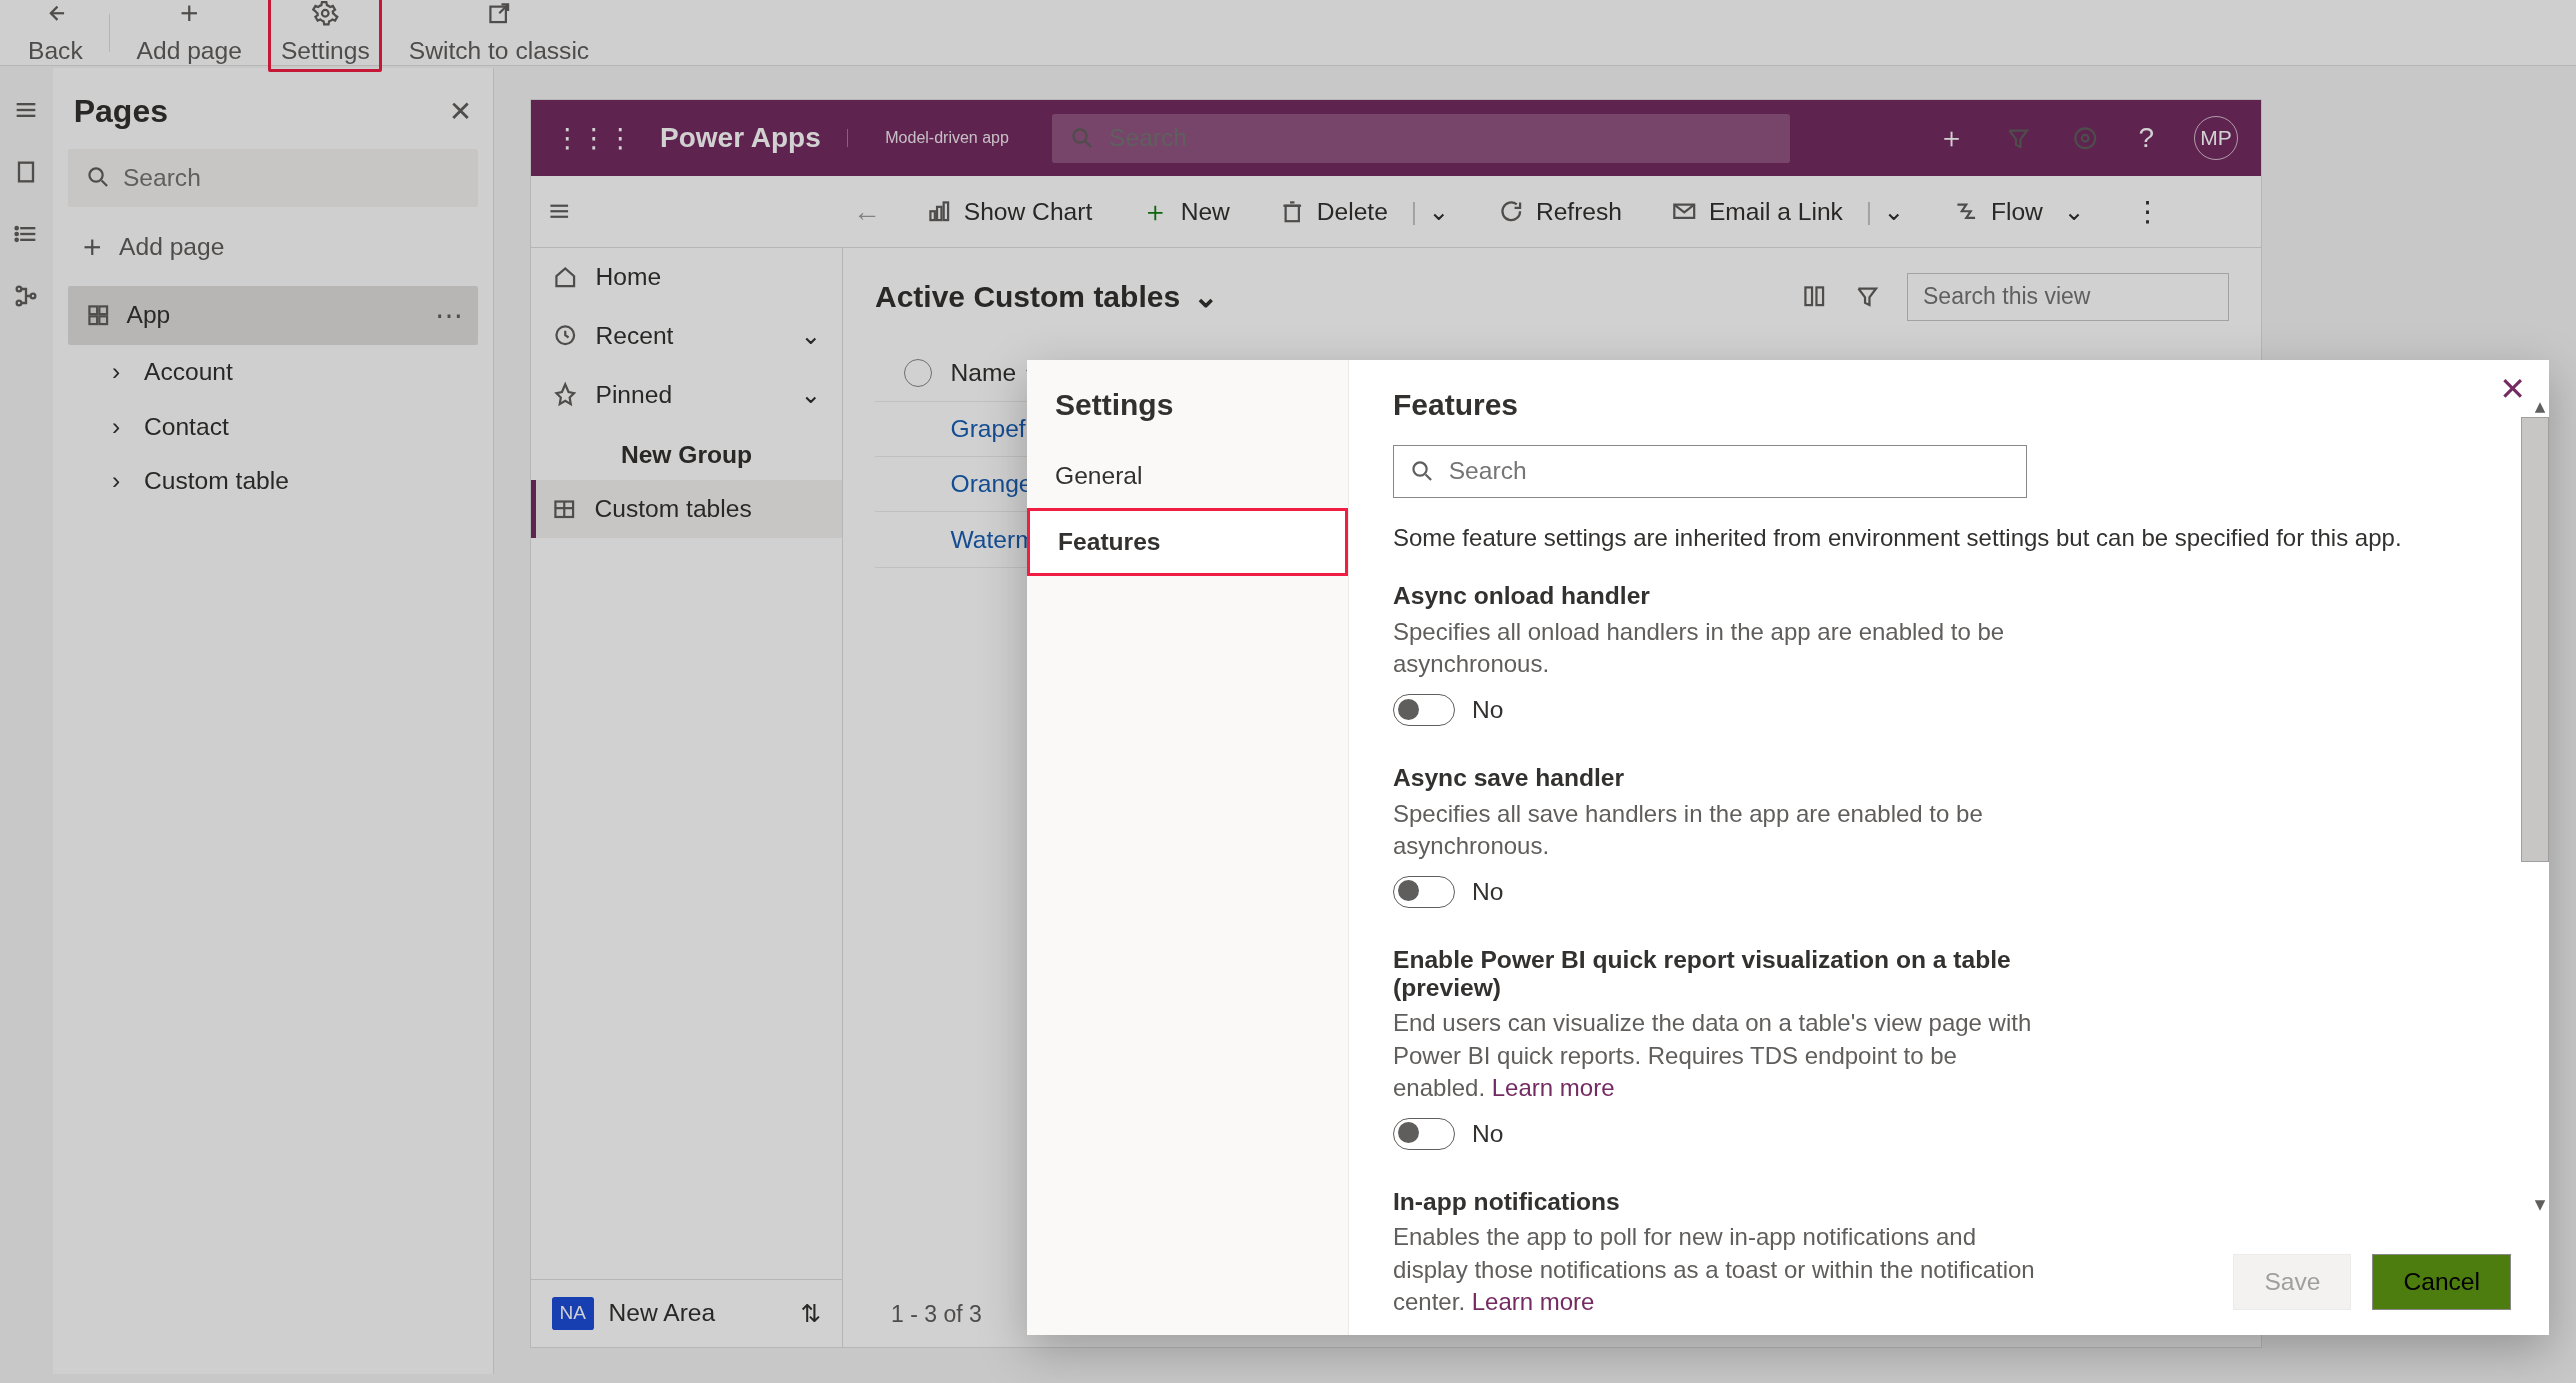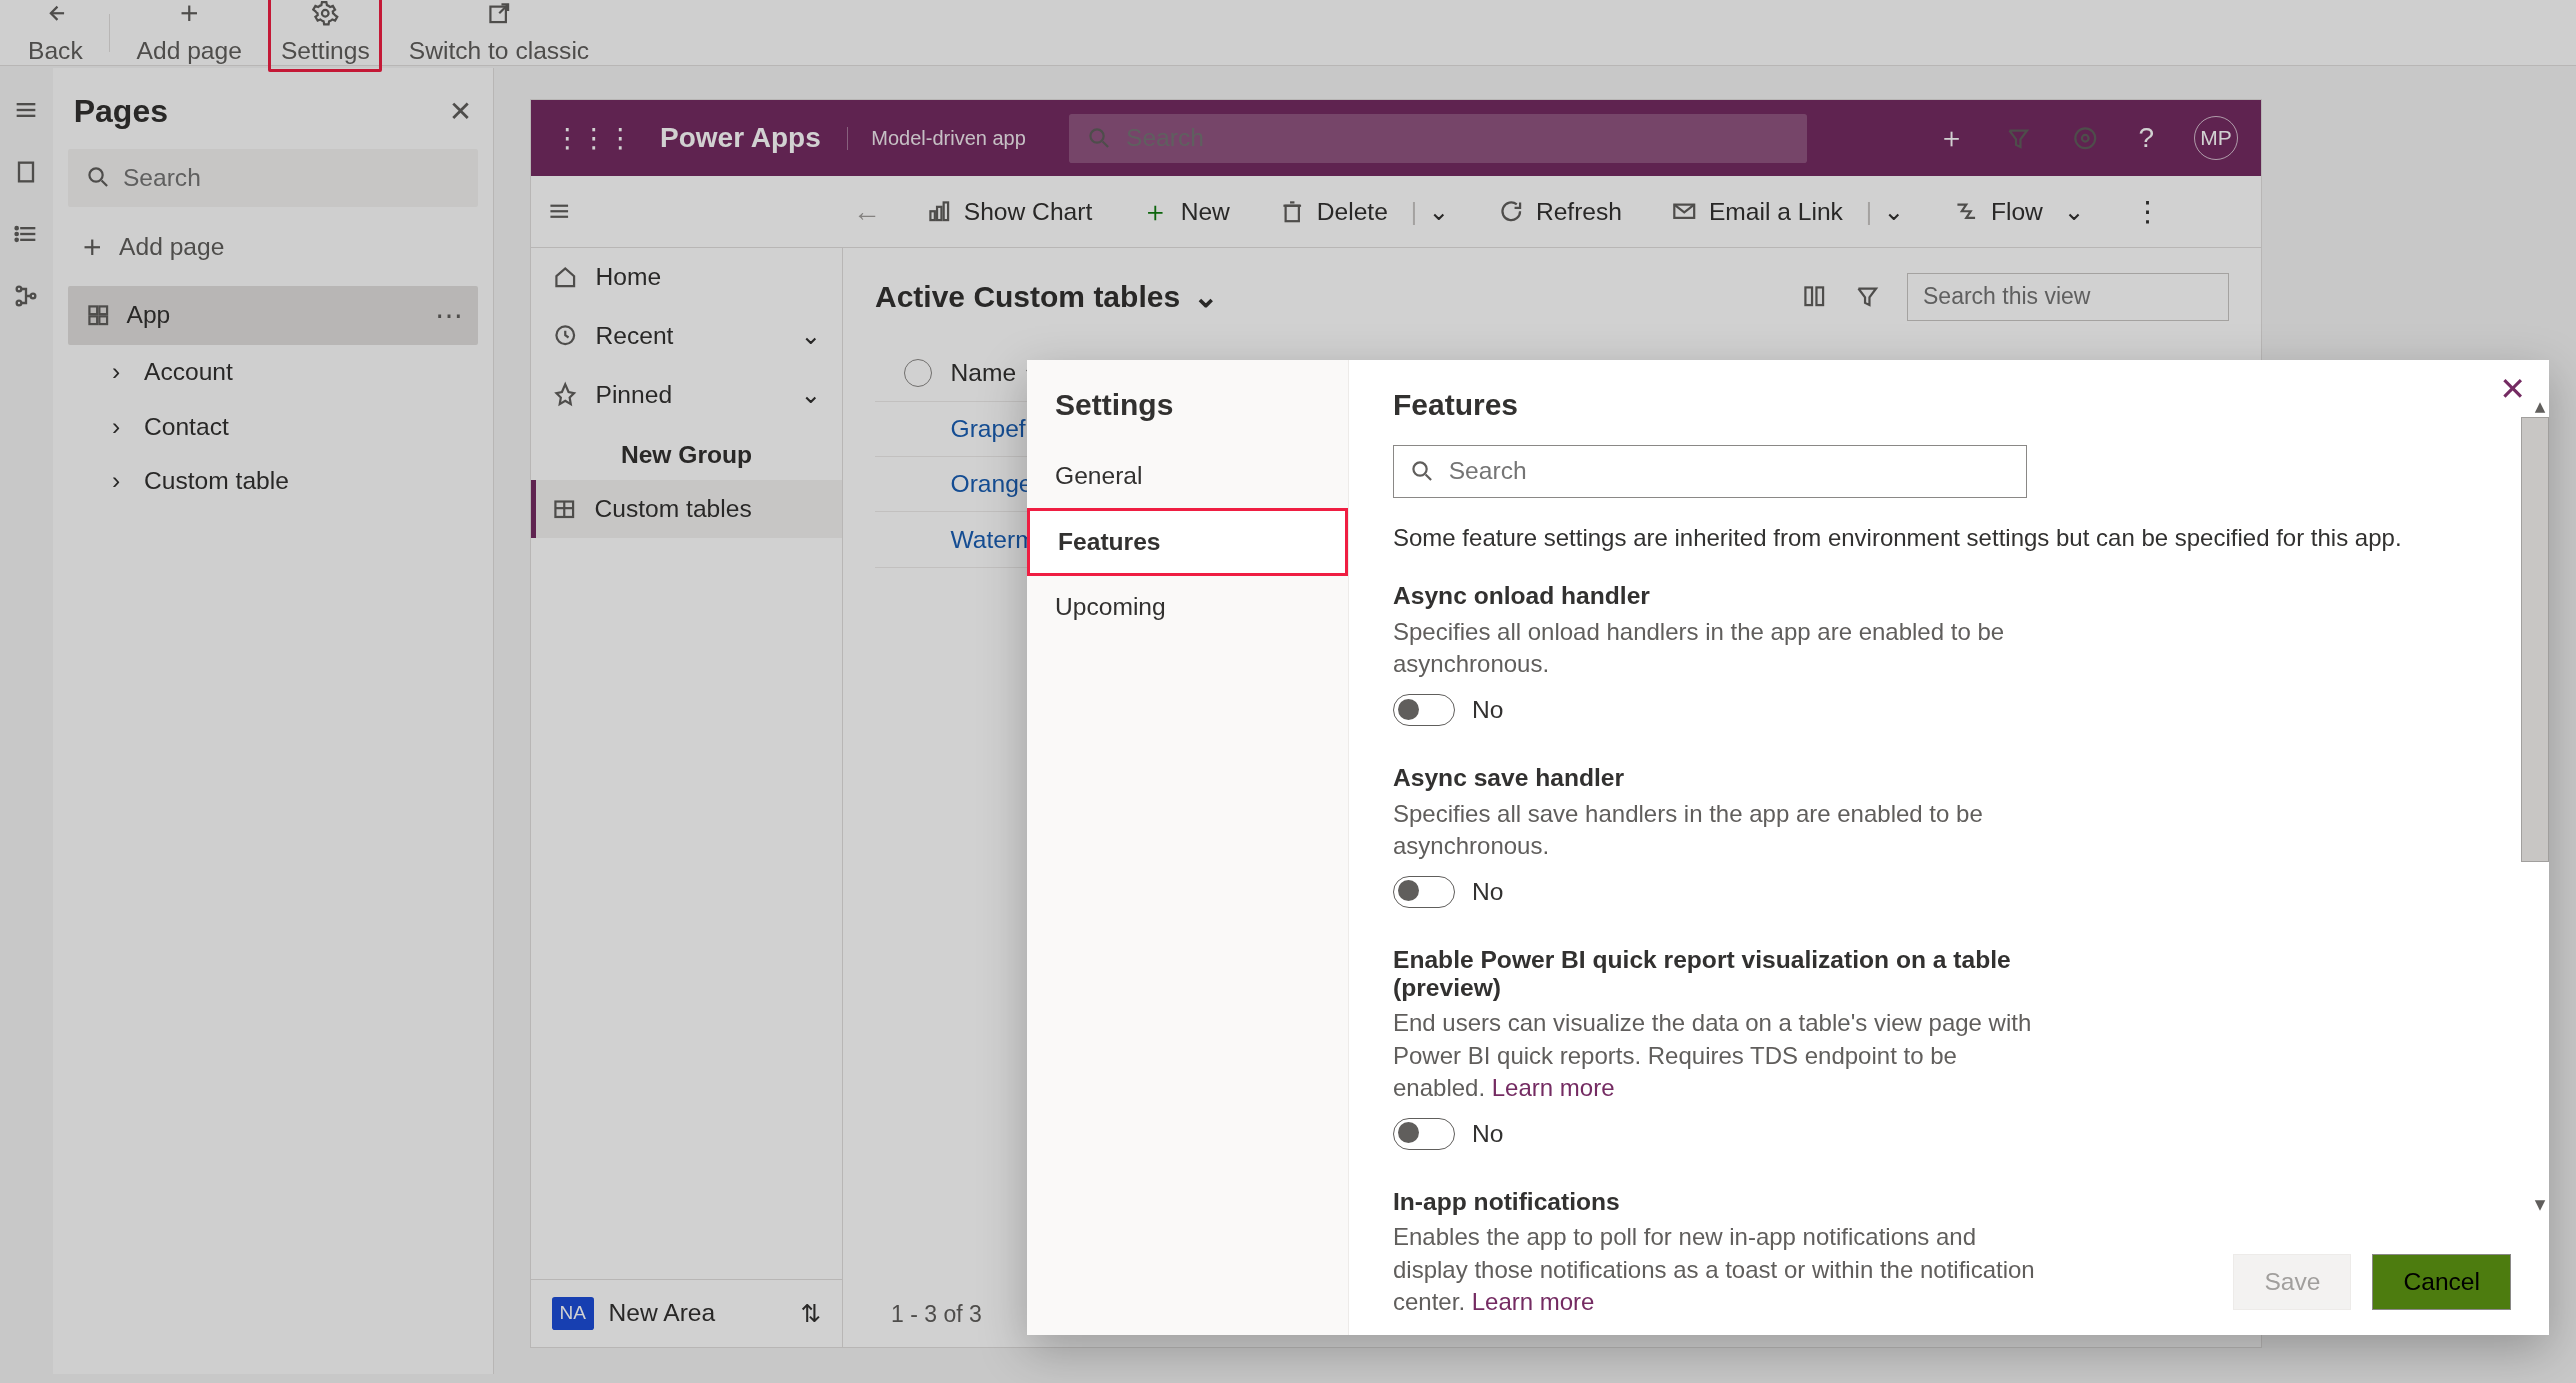--- a/index.html
+++ b/index.html
@@ -33,21 +33,21 @@
 .tree .row.selected { background:#e1dfdd; }
 .tree .row .more { margin-left:auto; font-size:28px; letter-spacing:1.9px; color:#605e5c; }
 .tree .row.child { padding-left:44px; }
 .chev { width:17px; display:inline-block; }
 
 
 .preview { position:absolute; left:530px; top:99px; width:1732px; height:1249px; background:#fff; z-index:3; border:0.9px solid #e1dfdd; }
 .app-header { height:76px; background:#752b62; display:flex; align-items:center; color:#fff; padding:0 23px; gap:26.5px; }
 .app-header .waffle { font-size:26.5px; }
 .app-header .title { font-weight:600; font-size:28px; }
-.app-header .subtitle { font-size:20px; opacity:.9; border-left:0.9px solid rgba(255,255,255,.4); padding-left:23px; }
+.app-header .subtitle { font-size:16px; opacity:.9; border-left:0.9px solid rgba(255,255,255,.4); padding-left:37px; }
 .app-header .search { flex:0 0 738px; margin-left:17px; display:flex; align-items:center; gap:13.2px; background:rgba(255,255,255,.2); height:49px; padding:0 17px; border-radius:2.8px; }
 .app-header .search input { background:transparent; border:none; outline:none; color:#fff; font-size:24.6px; flex:1; }
 .app-header .right { margin-left:auto; display:flex; gap:40px; align-items:center; font-size:28px; }
 .avatar-chip { width:44px; height:44px; border-radius:50%; border:0.9px solid rgba(255,255,255,.7); display:flex; align-items:center; justify-content:center; font-size:21px; }
 
 .app-cmdbar { height:72px; border-bottom:0.9px solid #e1dfdd; display:flex; align-items:center; padding:0 15px; gap:15px; }
 .app-cmdbar .arrow { color:#a19f9d; font-size:28px; padding:0 13.2px; }
 .cmd { display:flex; align-items:center; gap:11.4px; padding:0 17px; color:#323130; font-size:24.6px; cursor:pointer; }
 .cmd .sep { color:#c8c6c4; margin-left:11.4px; }
 .app-body { display:flex; height:calc(100% - 148px); }
@@ -371,21 +371,20 @@
   </div>
 </div>
 
 <div class="dimmer"></div>
 
 <div class="settings-panel">
   <div class="settings-left">
     <h3>Settings</h3>
     <div class="set-nav-item">General</div>
     <div class="set-nav-item selected">Features</div>
-    <div class="set-nav-item">Upcoming</div>
   </div>
   <div class="settings-right">
     <span class="close-x">✕</span>
     <h2>Features</h2>
     <div class="feat-search">
       <svg class="ic" viewBox="0 0 24 24">
             <circle cx="10" cy="10" r="6"></circle>
             <line x1="15" y1="15" x2="20" y2="20"></line>
           </svg>
       <input placeholder="Search" style="">

